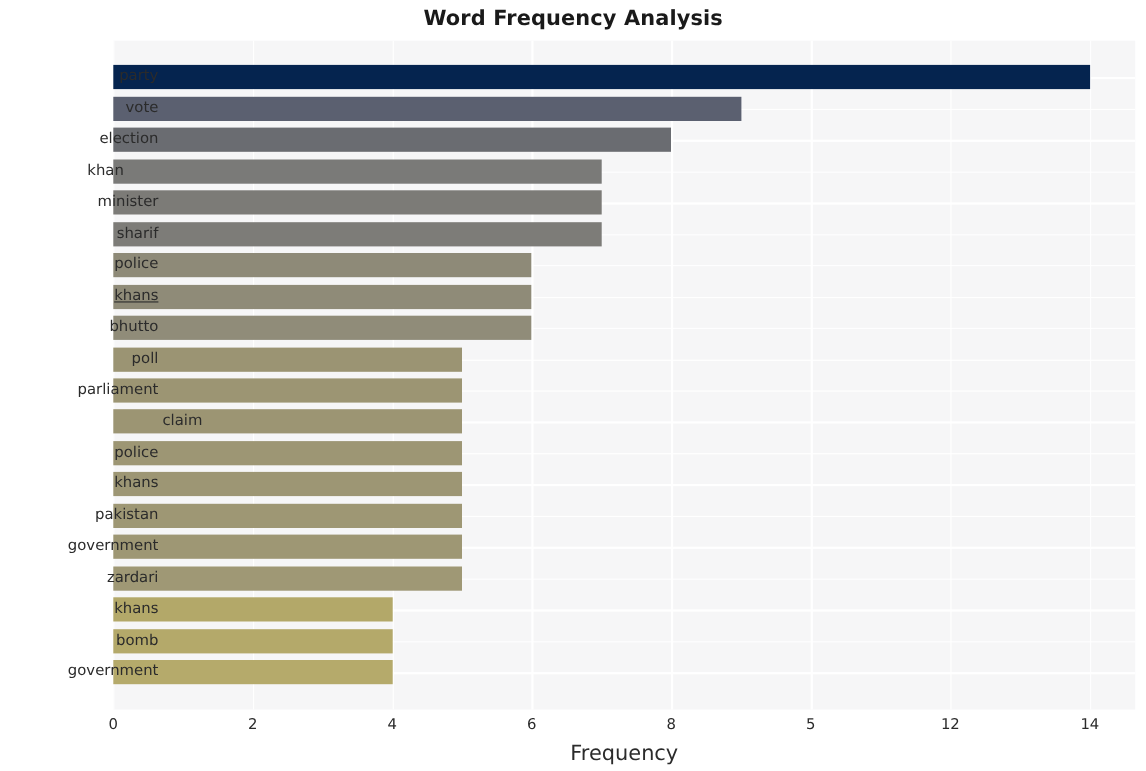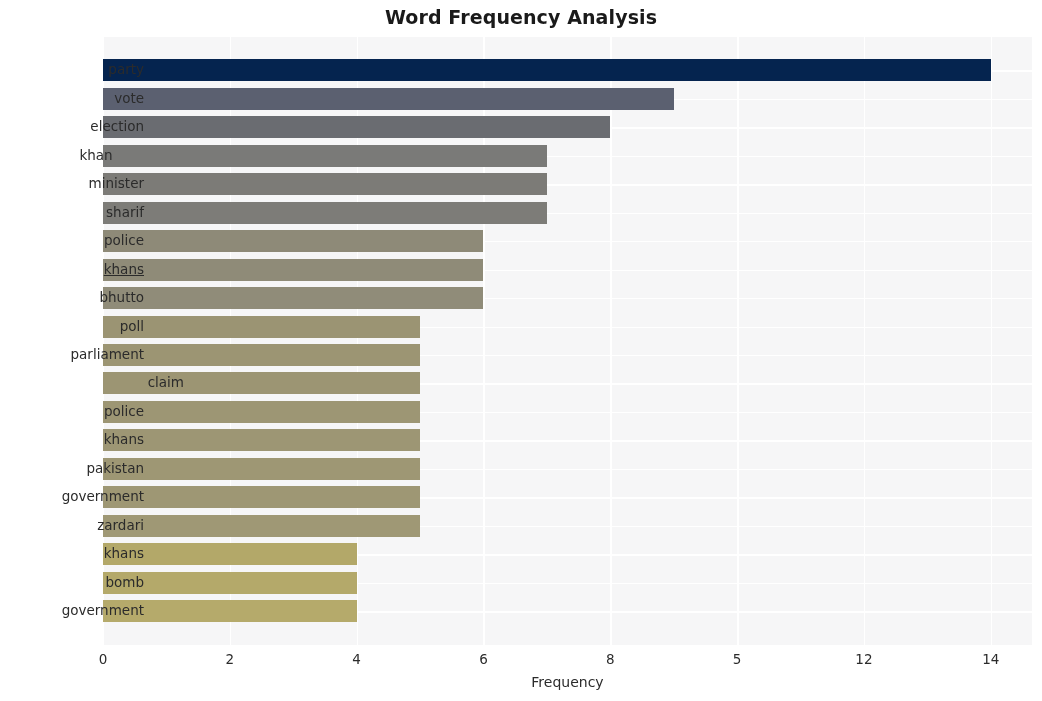--- a/index.html
+++ b/index.html
@@ -95,21 +95,21 @@
     color: #2b2b2b;
     transform: translateX(-50%);
     white-space: nowrap;
   }
   #xaxis-label {
     position: absolute;
     left: 103px;
     top: 674px;
     width: 929px;
     text-align: center;
-    font-size: 14px;
+    font-size: 19px;
     color: #2b2b2b;
   }
 </style>
 </head>
 <body>
 
 <div id="figure">
 
   <div id="chart-title">Word Frequency Analysis</div>
 

